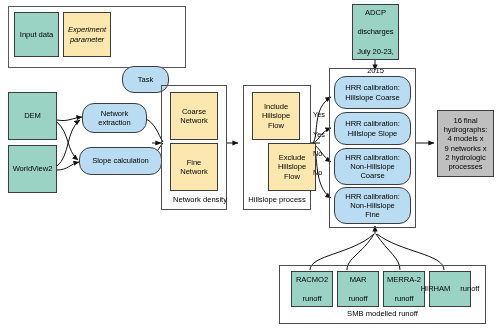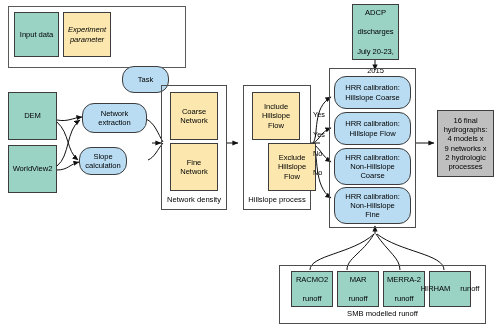--- a/index.html
+++ b/index.html
@@ -152,26 +152,26 @@
 
   <div class="node data-node" style="left:8px; top:145px; width:49px; height:48px;">
     <span>WorldView2</span>
   </div>
 
   <div class="node task-node" style="left:82px; top:103px; width:65px; height:30px; flex-direction:column;">
     <span>Network</span>
     <span>extraction</span>
   </div>
 
-  <div class="node task-node" style="left:79px; top:147px; width:48px; height:28px;">
+  <div class="node task-node" style="left:79px; top:147px; width:83px; height:28px;">
     <span>Slope calculation</span>
   </div>
 
   <div class="group-box" style="left:161px; top:85px; width:66px; height:125px;"></div>
-  <div class="group-label" style="left:161px; top:196px; width:66px;">Network density</div>
+  <div class="group-label" style="left:161px; top:196px; width:66px;text-align:right;">Network density</div>
 
   <div class="node param-node" style="left:170px; top:92px; width:48px; height:48px; flex-direction:column;">
     <span>Coarse</span>
     <span>Network</span>
   </div>
 
   <div class="node param-node" style="left:170px; top:143px; width:48px; height:48px; flex-direction:column;">
     <span>Fine</span>
     <span>Network</span>
   </div>
@@ -207,21 +207,21 @@
   <div class="group-box" style="left:329px; top:68px; width:87px; height:160px;"></div>
   <div class="group-label" style="left:329px; top:215px; width:87px;">Experiments</div>
 
   <div class="node task-node" style="left:334px; top:76px; width:77px; height:33px; flex-direction:column;">
     <span>HRR calibration:</span>
     <span>Hillslope Coarse</span>
   </div>
 
   <div class="node task-node" style="left:334px; top:112px; width:77px; height:33px; flex-direction:column;">
     <span>HRR calibration:</span>
-    <span>Hillslope Flow</span>
+    <span>Hillslope Slope</span>
   </div>
 
   <div class="node task-node" style="left:334px; top:148px; width:77px; height:37px; flex-direction:column;">
     <span>HRR calibration:</span>
     <span>Non-Hillslope</span>
     <span>Coarse</span>
   </div>
 
   <div class="node task-node" style="left:334px; top:187px; width:77px; height:37px; flex-direction:column;">
     <span>HRR calibration:</span>

